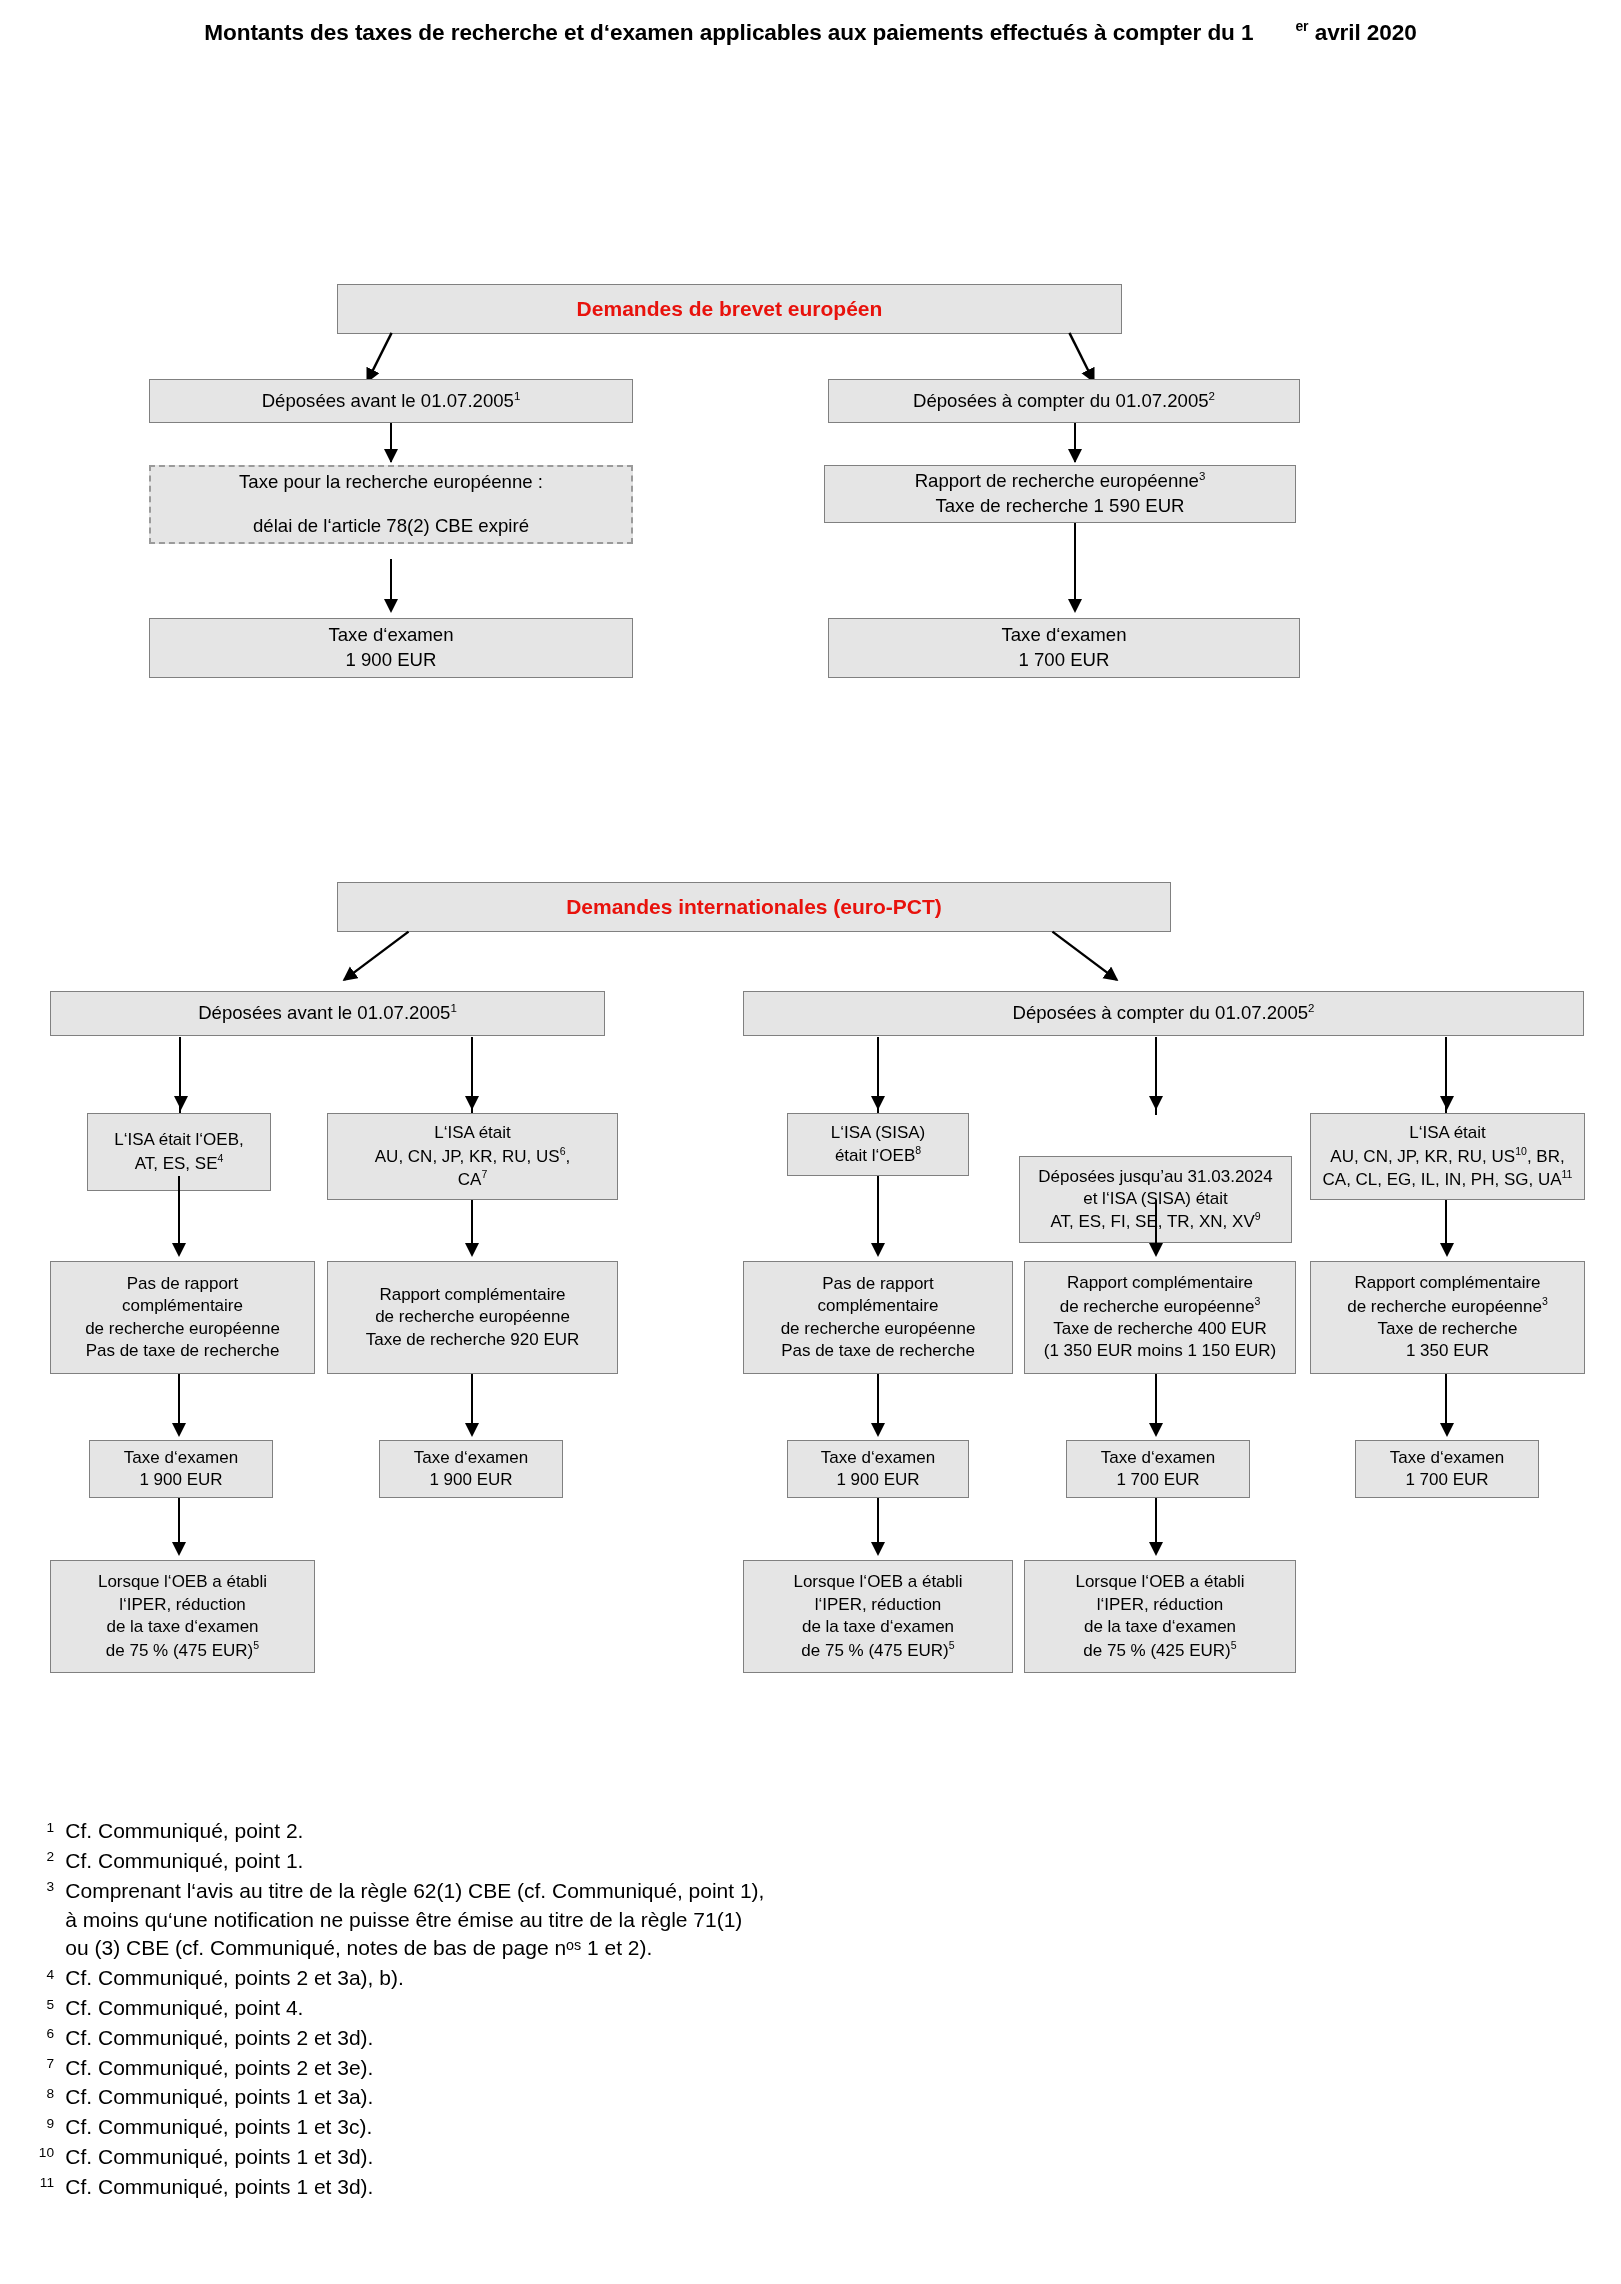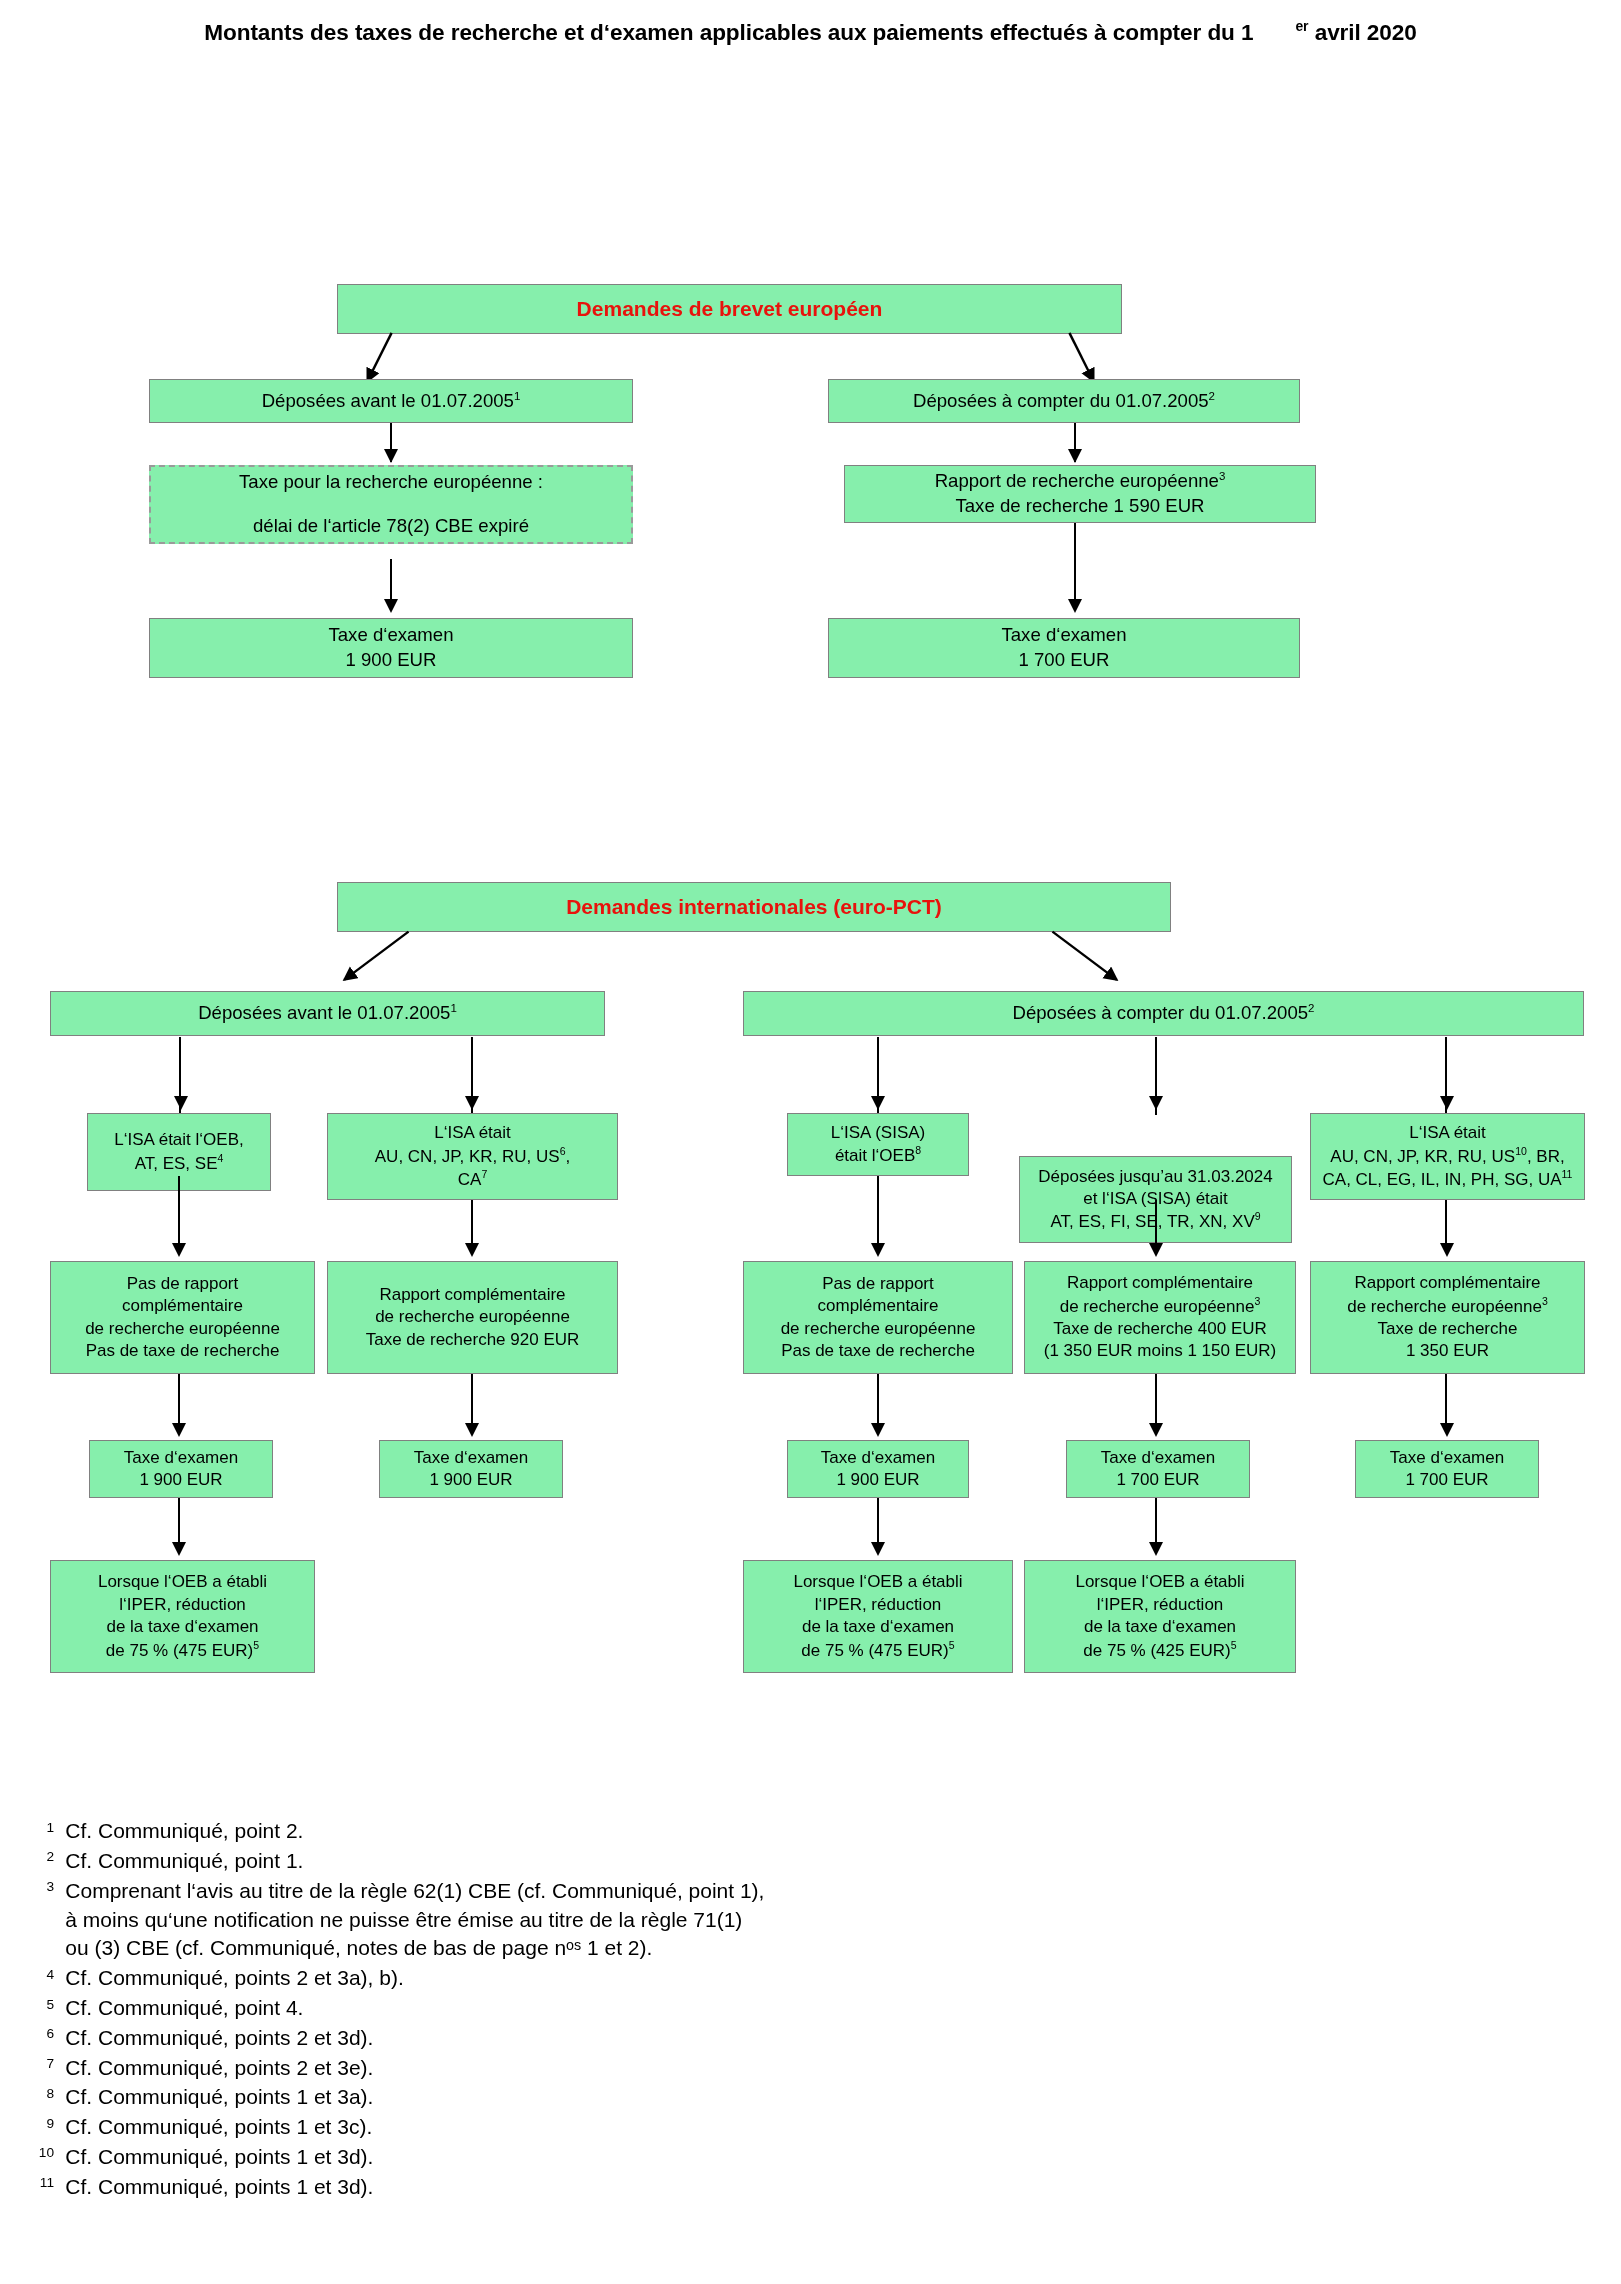--- a/index.html
+++ b/index.html
@@ -33,21 +33,21 @@
     letter-spacing: -0.1px;
     white-space: nowrap;
   }
   .doc-title sup { font-size: 0.62em; vertical-align: super; font-weight: bold; margin-left: 42px; }
 
   
   .box {
     position: absolute;
     box-sizing: border-box;
     border: 1.6px solid #808080;
-    background: #86efac;
+    background: #e5e5e5;
     display: flex;
     flex-direction: column;
     align-items: center;
     justify-content: center;
     text-align: center;
     font-size: 18.6px;
     line-height: 1.32;
     padding: 3.2px 4.8px;
   }
   .box.dashed {
@@ -147,21 +147,21 @@
     <span class="ln">Taxe d‘examen</span>
     <span class="ln">1 900 EUR</span>
   </div>
 
   <div class="box" style="left:828px; top:379px; width:472px; height:44px;">
     <span class="ln"><span>Déposées à compter du 01.07.2005</span><sup>2</sup></span>
   </div>
   <div class="vline" style="left:1074px; top:423px; height:39px;"></div>
   <div class="arrow-down" style="left:1068px; top:449px;"></div>
 
-  <div class="box" style="left:844px; top:465px; width:472px; height:58px;">
+  <div class="box" style="left:824px; top:465px; width:472px; height:58px;">
     <span class="ln"><span>Rapport de recherche européenne</span><sup>3</sup></span>
     <span class="ln">Taxe de recherche 1 590 EUR</span>
   </div>
   <div class="vline" style="left:1074px; top:523px; height:82px;"></div>
   <div class="arrow-down" style="left:1068px; top:599px;"></div>
 
   <div class="box" style="left:828px; top:618px; width:472px; height:60px;">
     <span class="ln">Taxe d‘examen</span>
     <span class="ln">1 700 EUR</span>
   </div>

